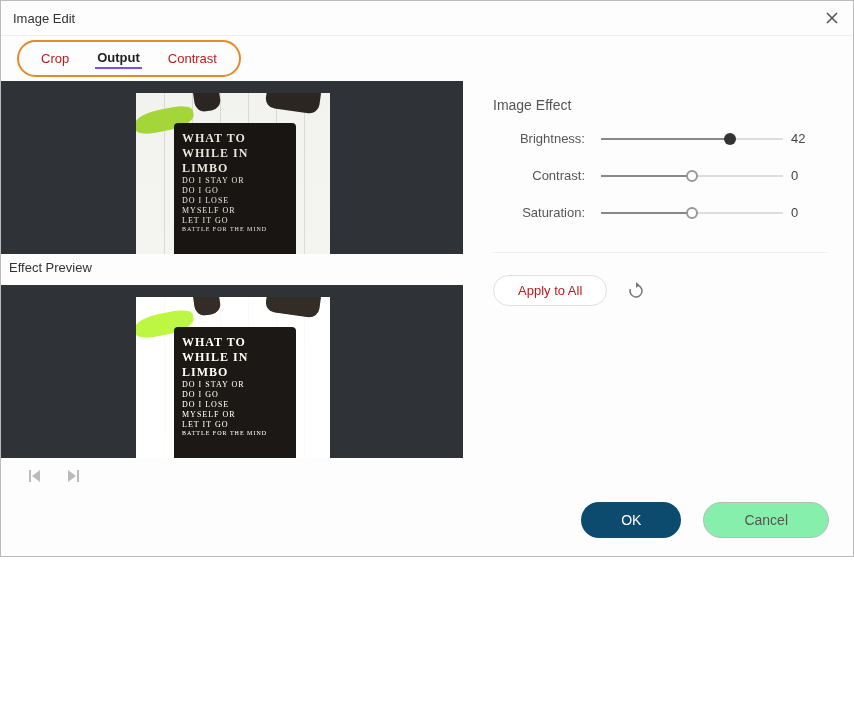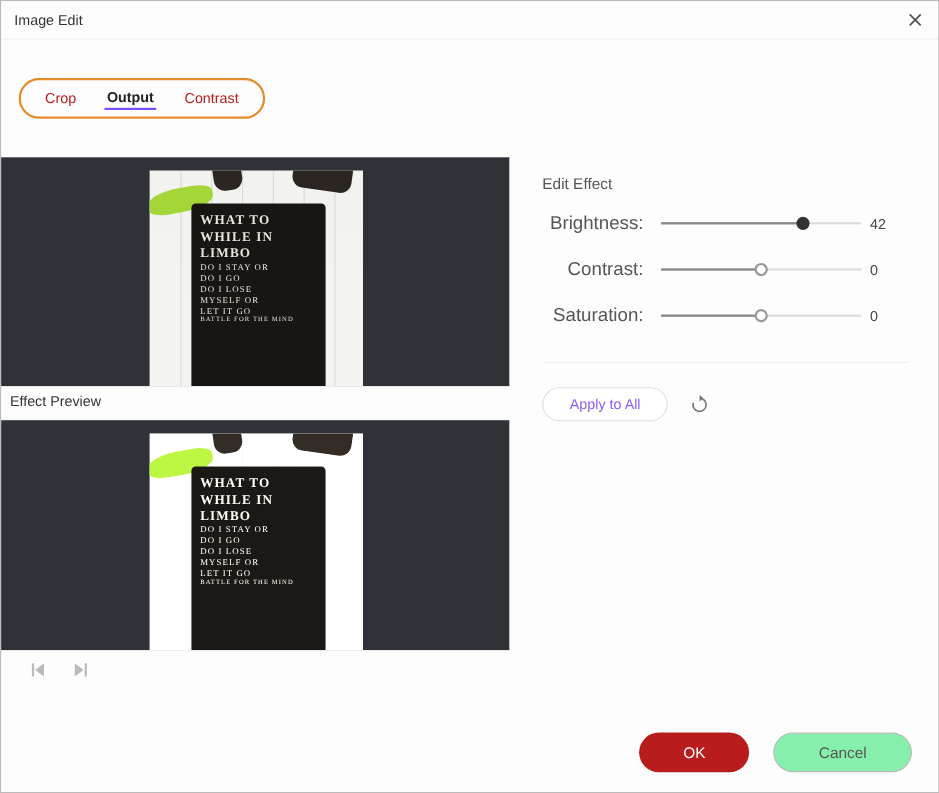--- a/index.html
+++ b/index.html
@@ -1,48 +1,48 @@
 <!DOCTYPE html>
 <html><head>
 <meta charset="utf-8">
 <style>
 * { margin: 0; padding: 0; box-sizing: border-box; }
 html, body { width: 854px; height: 721px; font-family: Arial, sans-serif; font-size: 13px; color: #333; background: #fff; }
-.dialog { width: 854px; height: 721px; border: 1px solid #bbb; background: #fdfdfd; display: flex; flex-direction: column; gap: 31px; }
+.dialog { width: 854px; height: 557px; border: 1px solid #bbb; background: #fdfdfd; display: flex; flex-direction: column; }
 .titlebar { display: flex; align-items: center; justify-content: space-between; padding: 8px 12px 8px 12px; border-bottom: 1px solid #eee; }
 .titlebar .title { font-size: 13px; color: #333; }
 .titlebar .close { width: 18px; height: 18px; display: flex; align-items: center; justify-content: center; color: #555; cursor: pointer; }
 .tabs-wrap { padding: 4px 0 0 16px; position: relative; }
 .tabs-pill { display: inline-flex; align-items: center; border: 2px solid #e58a28; border-radius: 24px; padding: 6px 20px; gap: 24px; }
 .tab { color: #b91c1c; cursor: pointer; font-size: 13px; padding: 2px 2px; }
 .tab.active { font-weight: 700; color: #222; border-bottom: 2px solid #7c4dff; }
 .body { display: flex; flex: 1; overflow: hidden; }
 .left { width: 464px; display: flex; flex-direction: column; }
 .preview-box { width: 462px; height: 259px; background: #2f3338; position: relative; margin: 4px 0 0 0; overflow: hidden; }
 .output-label { padding: 6px 8px; font-size: 13px; color: #333; }
 .preview-box.output { height: 260px; }
 .nav-arrows { display: flex; gap: 22px; padding: 10px 0 0 26px; color: #bbb; }
 .nav-arrow { cursor: pointer; display: flex; }
 .right { flex: 1; padding: 20px 26px 0 28px; display: flex; flex-direction: column; }
 .section-title { font-size: 14px; color: #555; margin-bottom: 18px; }
 .slider-row { display: flex; align-items: center; margin-bottom: 22px; }
-.slider-label { width: 100px; text-align: right; color: #555; font-size: 17px; padding-right: 8px; }
+.slider-label { width: 100px; text-align: right; color: #555; font-size: 13px; padding-right: 8px; }
 .slider-track { position: relative; flex: 1; height: 14px; margin: 0 8px; display: flex; align-items: center; cursor: pointer; }
 .track-line { position: absolute; left: 0; right: 0; height: 2px; background: #ddd; top: 6px; }
 .track-fill { position: absolute; left: 0; height: 2px; background: #888; top: 6px; }
 .thumb { position: absolute; width: 12px; height: 12px; border-radius: 50%; background: #333; top: 1px; transform: translateX(-50%); }
 .thumb.hollow { background: #fff; border: 2px solid #999; width: 12px; height: 12px; }
 .slider-value { width: 36px; text-align: left; color: #444; font-size: 13px; }
 .divider { height: 1px; background: #eee; margin: 10px 0 22px 0; }
 .apply-row { display: flex; align-items: center; gap: 20px; }
-.apply-btn { border: 1px solid #e0e0e0; color: #8b5cf6; background: #fff; border-radius: 18px; padding: 7px 24px; font-size: 13px; cursor: pointer; }
+.apply-btn { border: 1px solid #e0e0e0; color: #b91c1c; background: #fff; border-radius: 18px; padding: 7px 24px; font-size: 13px; cursor: pointer; }
 .reset-icon { color: #888; cursor: pointer; display: flex; }
 .footer { display: flex; justify-content: flex-end; gap: 22px; padding: 18px 24px; }
 .btn { border-radius: 20px; padding: 9px 40px; font-size: 14px; cursor: pointer; border: none; }
-.btn.primary { background: #b91c1c; color: #fff; }
+.btn.primary { background: #0c4a6e; color: #fff; }
 .btn.secondary { background: #86efac; color: #555; border: 1px solid #bbb; }
 
 
 .photo { position: absolute; left: 135px; top: 12px; width: 194px; height: 100%; background: linear-gradient(180deg,#f2f2ee 0%,#f4f4f0 100%); overflow: hidden; }
 .photo .stripe { position: absolute; top: 0; bottom: 0; width: 1px; background: rgba(0,0,0,0.10); }
 .photo .leaf { position: absolute; left: -2px; top: 16px; width: 60px; height: 22px; background: #a4d63a; border-radius: 50% 30% 50% 30%; transform: rotate(-10deg); }
 .photo .clip { position: absolute; top: -6px; width: 26px; height: 24px; background: #2c2622; border-radius: 4px 4px 10px 10px; }
 .photo .clip.left { left: 58px; transform: rotate(-8deg); }
 .photo .clip.right { left: 130px; transform: rotate(8deg); }
 .photo .plaque { position: absolute; left: 38px; top: 30px; width: 122px; height: 198px; background: #181513; border-radius: 4px; padding: 8px 8px; color: #eae4da; font-family: Georgia, serif; letter-spacing: 1px; }
@@ -138,21 +138,21 @@
         <span class="nav-arrow">
           <svg width="16" height="16" viewBox="0 0 16 16">
               <path d="M3 2 L11 8 L3 14 Z" fill="#bbb"></path>
               <path d="M13 2v12" stroke="#bbb" stroke-width="2"></path>
             </svg>
         </span>
       </div>
     </div>
 
     <div class="right">
-      <div class="section-title">Edit Effect</div>
+      <div class="section-title">Image Effect</div>
 
       <div class="slider-row">
         <div class="slider-label">Brightness:</div>
         <div class="slider-track">
           <div class="track-line"></div>
           <div class="track-fill" id="fill-brightness" style="width: 71%;"></div>
           <div class="thumb" id="thumb-brightness" style="left: 71%;"></div>
         </div>
         <div class="slider-value">42</div>
       </div>

